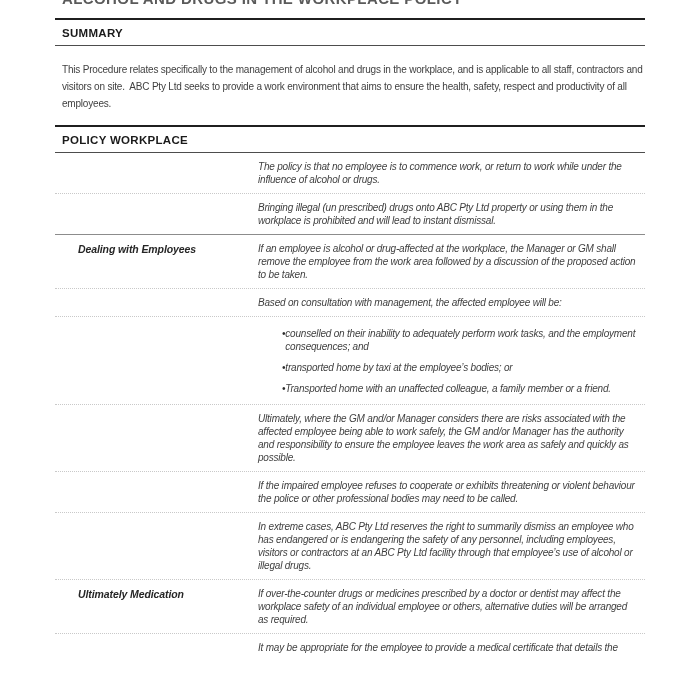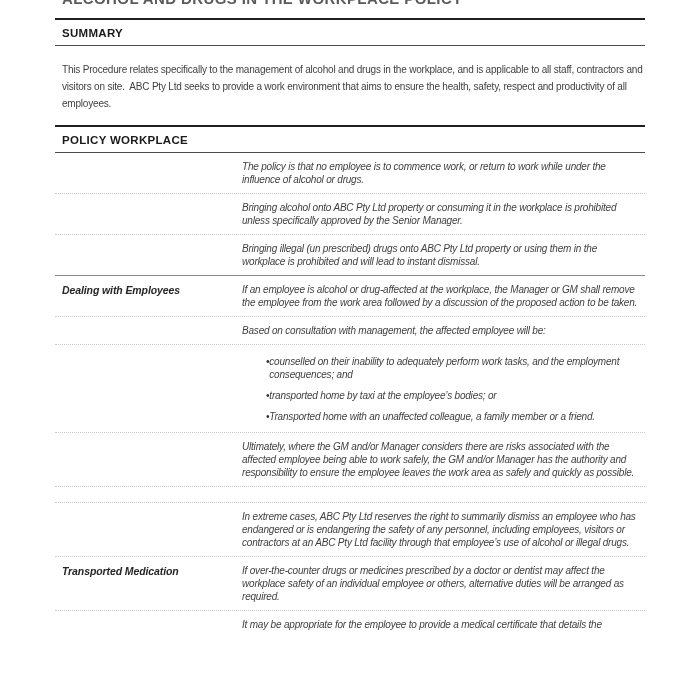--- a/index.html
+++ b/index.html
@@ -65,20 +65,21 @@
   }
   .row + .row { border-top: 1px dotted #c9c9c9; }
   .row.solid-top { border-top: 1px solid #8c8c8c; }
   .row-label {
     flex: 0 0 187px;
     font-size: 10.5px;
     font-weight: bold;
     color: #262626;
     padding: 8px 10px 7px 7px;
     letter-spacing: -0.1px;
+    margin-left: 16px;
   }
   .row-text {
     flex: 1 1 auto;
     font-size: 10px;
     line-height: 13px;
     letter-spacing: -0.2px;
     color: #3f3f3f;
     padding: 7px 7px 7px 0;
     white-space: pre-wrap;
   }
@@ -128,24 +129,20 @@
     <div class="rule-heading"></div>
 
     <div class="rows">
 
       <div class="row">
         <div class="row-label"></div>
         <div class="row-text">The policy is that no employee is to commence work, or return to work while under the influence of alcohol or drugs.</div>
       </div>
 
 
-      <div class="row">
-        <div class="row-label"></div>
-        <div class="row-text">Bringing alcohol onto ABC Pty Ltd property or consuming it in the workplace is prohibited unless specifically approved by the Senior Manager.</div>
-      </div>
 
       <div class="row">
         <div class="row-label"></div>
         <div class="row-text">Bringing illegal (un prescribed) drugs onto ABC Pty Ltd property or using them in the workplace is prohibited and will lead to instant dismissal.</div>
       </div>
 
       <div class="row solid-top">
         <div class="row-label">Dealing with Employees</div>
         <div class="row-text">If an employee is alcohol or drug-affected at the workplace, the Manager or GM shall remove the employee from the work area followed by a discussion of the proposed action to be taken.</div>
       </div>
@@ -173,29 +170,30 @@
         </ul>
       </div>
 
       <div class="row">
         <div class="row-label"></div>
         <div class="row-text">Ultimately, where the GM and/or Manager considers there are risks associated with the affected employee being able to work safely, the GM and/or Manager has the authority and responsibility to ensure the employee leaves the work area as safely and quickly as possible.</div>
       </div>
 
       <div class="row">
         <div class="row-label"></div>
+        <div class="row-text">If the impaired employee refuses to cooperate or exhibits threatening or violent behaviour the police or other professional bodies may need to be called.</div>
       </div>
 
       <div class="row">
         <div class="row-label"></div>
         <div class="row-text">In extreme cases, ABC Pty Ltd reserves the right to summarily dismiss an employee who has endangered or is endangering the safety of any personnel, including employees, visitors or contractors at an ABC Pty Ltd facility through that employee’s use of alcohol or illegal drugs.</div>
       </div>
 
       <div class="row">
-        <div class="row-label">Transported Medication</div>
+        <div class="row-label">Ultimately Medication</div>
         <div class="row-text">If over-the-counter drugs or medicines prescribed by a doctor or dentist may affect the workplace safety of an individual employee or others, alternative duties will be arranged as required.</div>
       </div>
 
       <div class="row">
         <div class="row-label"></div>
         <div class="row-text">It may be appropriate for the employee to provide a medical certificate that details the</div>
       </div>
 
     </div>
   </div>

